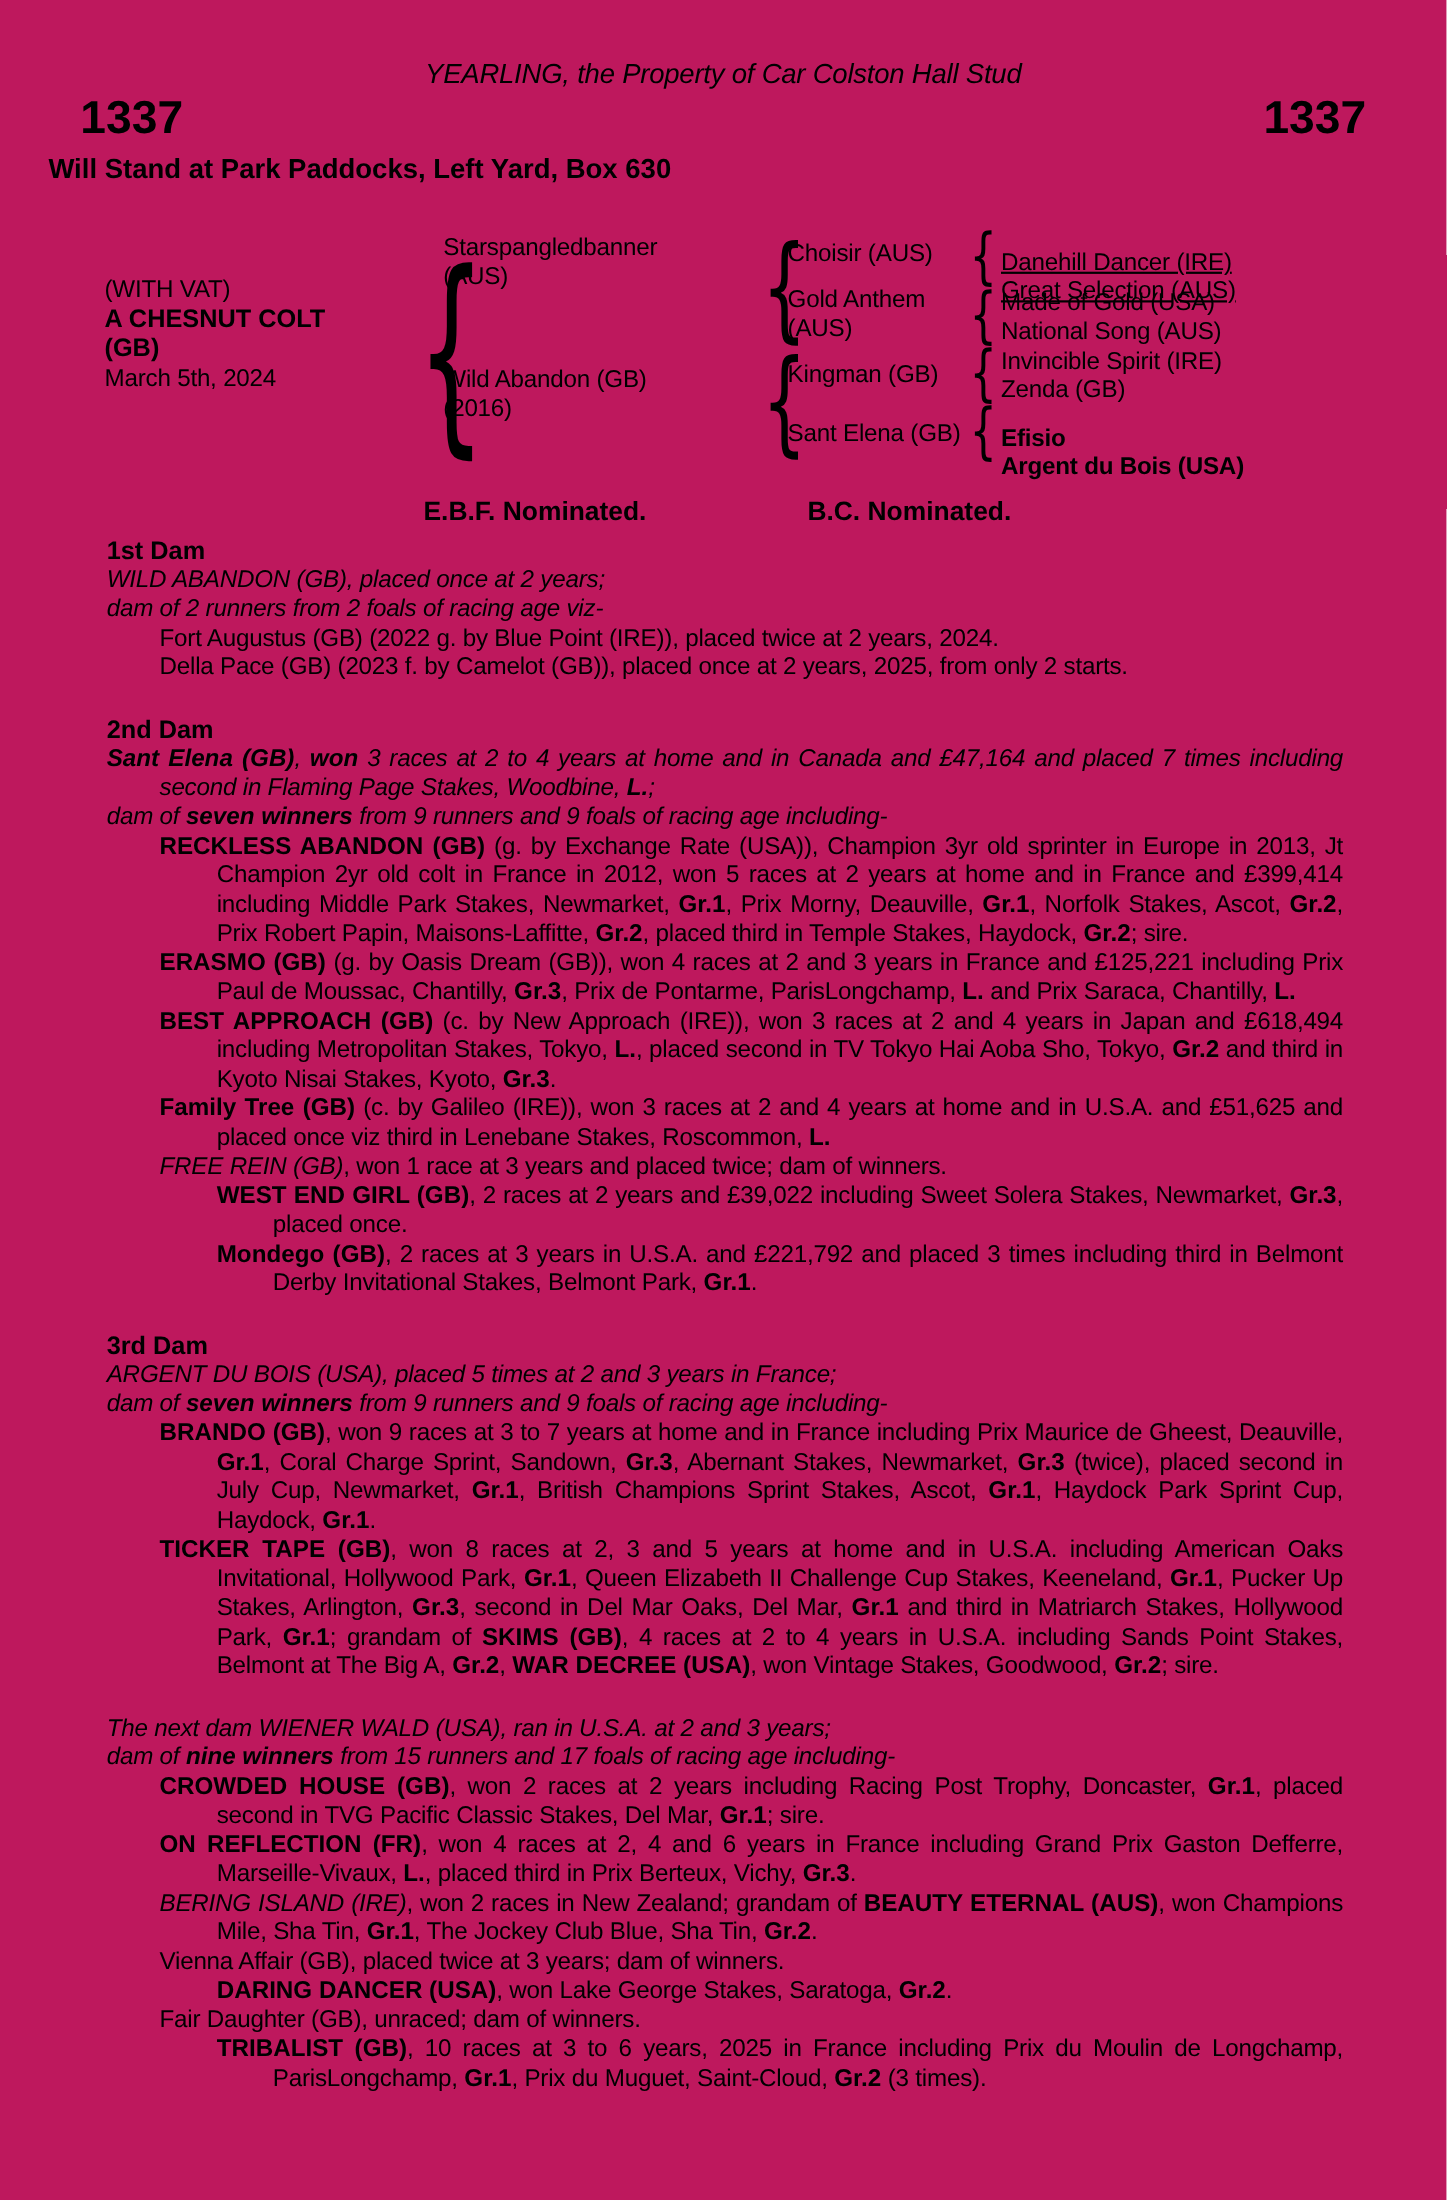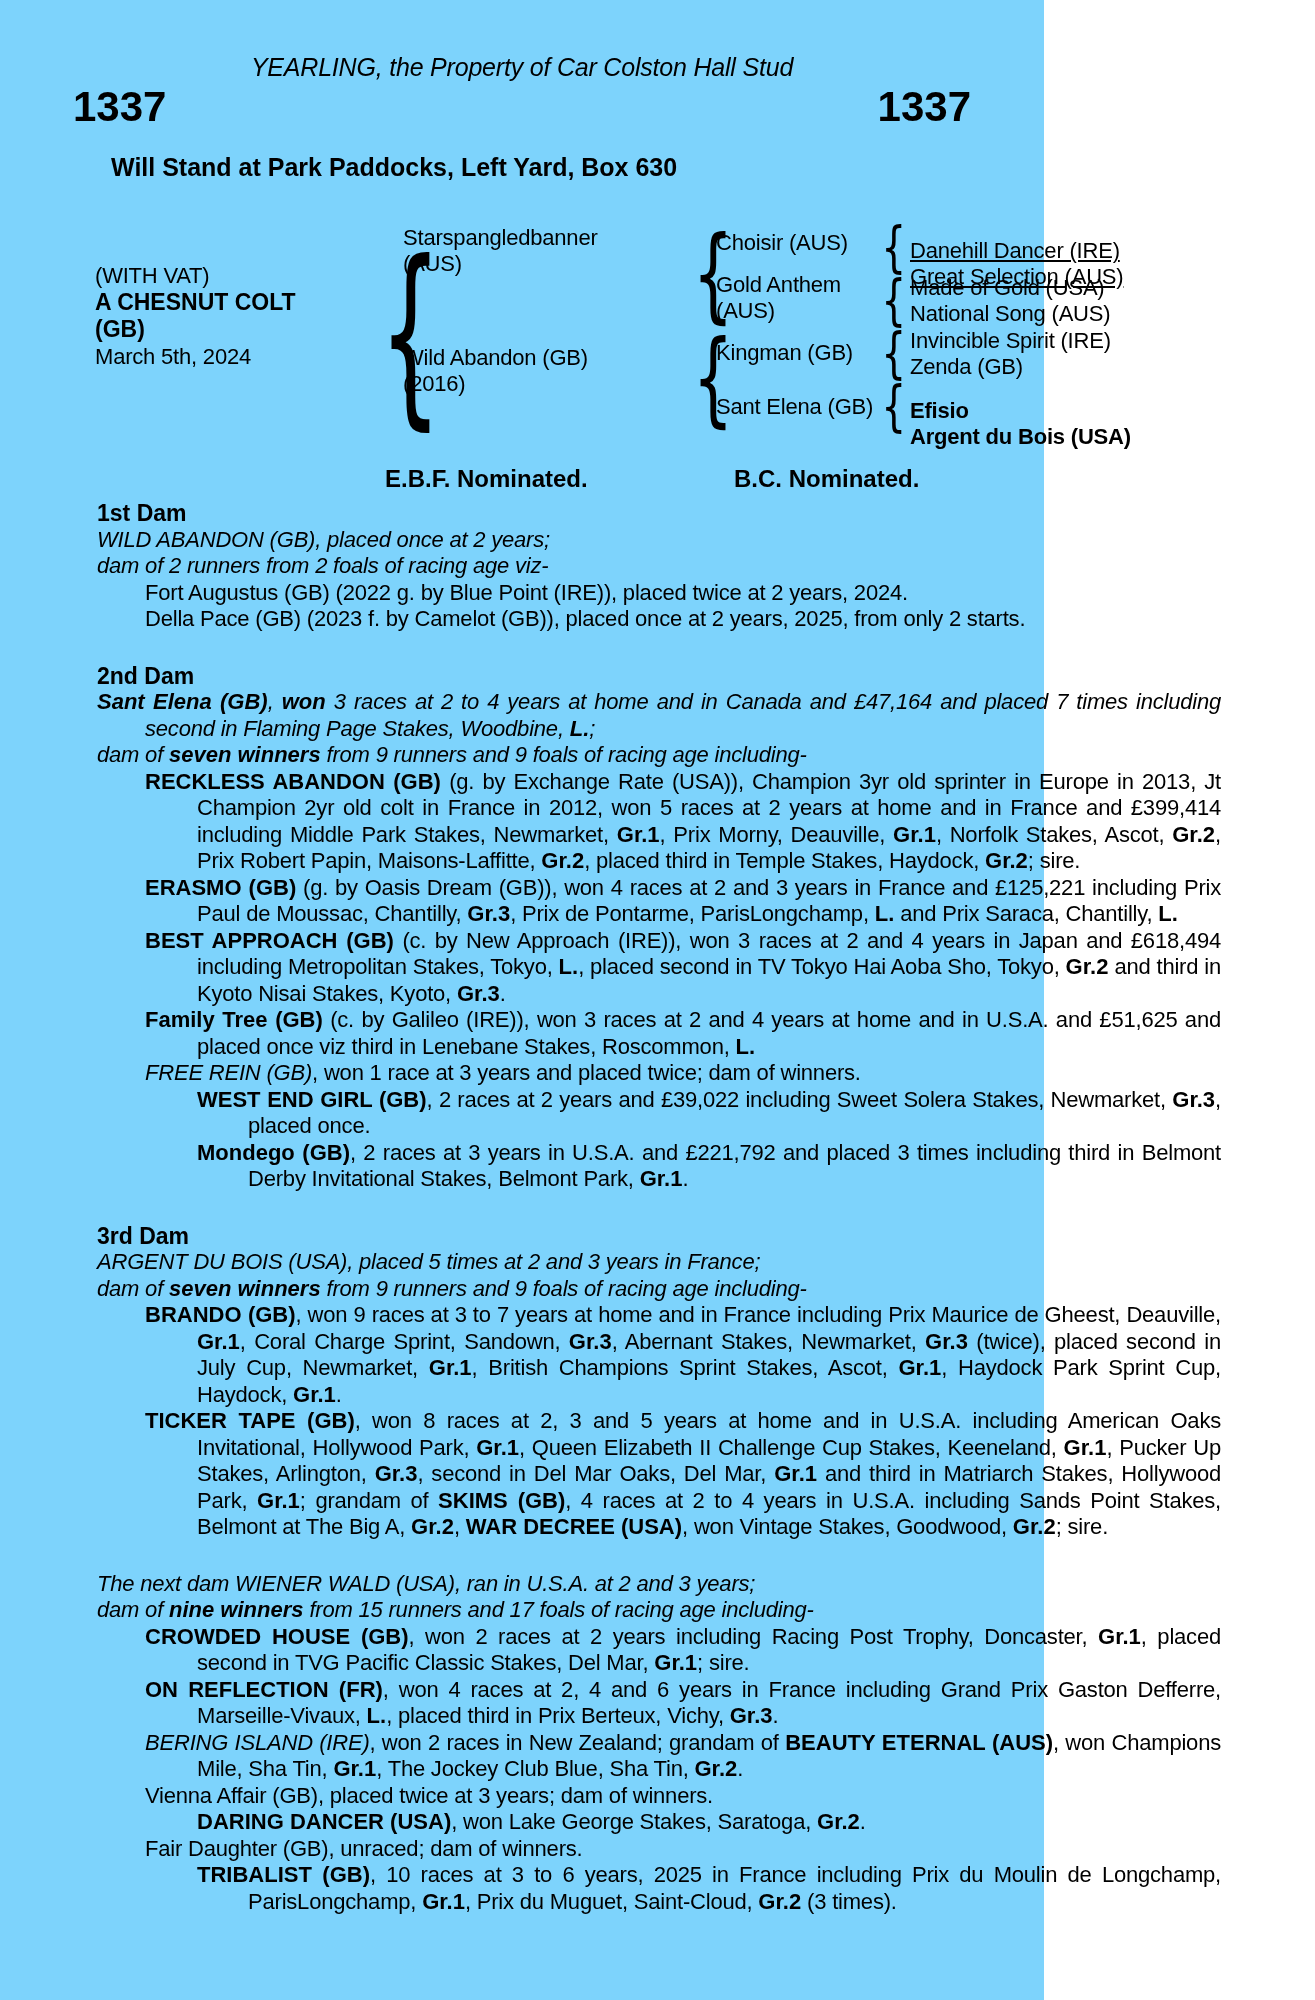--- a/index.html
+++ b/index.html
@@ -1,34 +1,34 @@
 <!DOCTYPE html>
 <html><head>
 <meta charset="utf-8">
 <style>
   html,body{margin:0;padding:0;background:#ffffff;}
   body{
     width:1315px;min-height:2000px;position:relative;
     font-family:"Liberation Sans",sans-serif;color:#000;
     -webkit-font-smoothing:antialiased;
   }
-  .page{position:relative;width:1044px;min-height:2000px;background:#7dd3fc;}
+  .page{position:relative;width:1315px;min-height:2000px;background:#be185d;}
 
   
   .property-line{
     padding-top:52px;text-align:center;font-style:italic;
     font-size:25px;line-height:30px;letter-spacing:-0.2px;
   }
   .lot-row{
     display:flex;justify-content:space-between;align-items:flex-start;
     padding:2px 73px 0 73px;height:50px;
   }
   .lot-number{font-size:42px;font-weight:bold;line-height:46px;letter-spacing:0;}
   .stand-line{
-    padding-left:111px;font-size:25px;font-weight:bold;line-height:30px;margin-top:18px;
+    padding-left:44px;font-size:25px;font-weight:bold;line-height:30px;margin-top:5px;
   }
 
   
   .pedigree{position:relative;height:252px;width:1315px;font-size:22px;letter-spacing:-0.2px;}
   .ped-abs{position:absolute;line-height:26px;}
   .ped-info{left:95px;top:80px;width:250px;}
   .ped-info .vat{line-height:27px;}
   .ped-info .desc{font-weight:bold;font-size:23px;letter-spacing:0;line-height:27px;width:235px;}
   .ped-info .date{line-height:27px;}
   .ped-g1{width:250px;}

